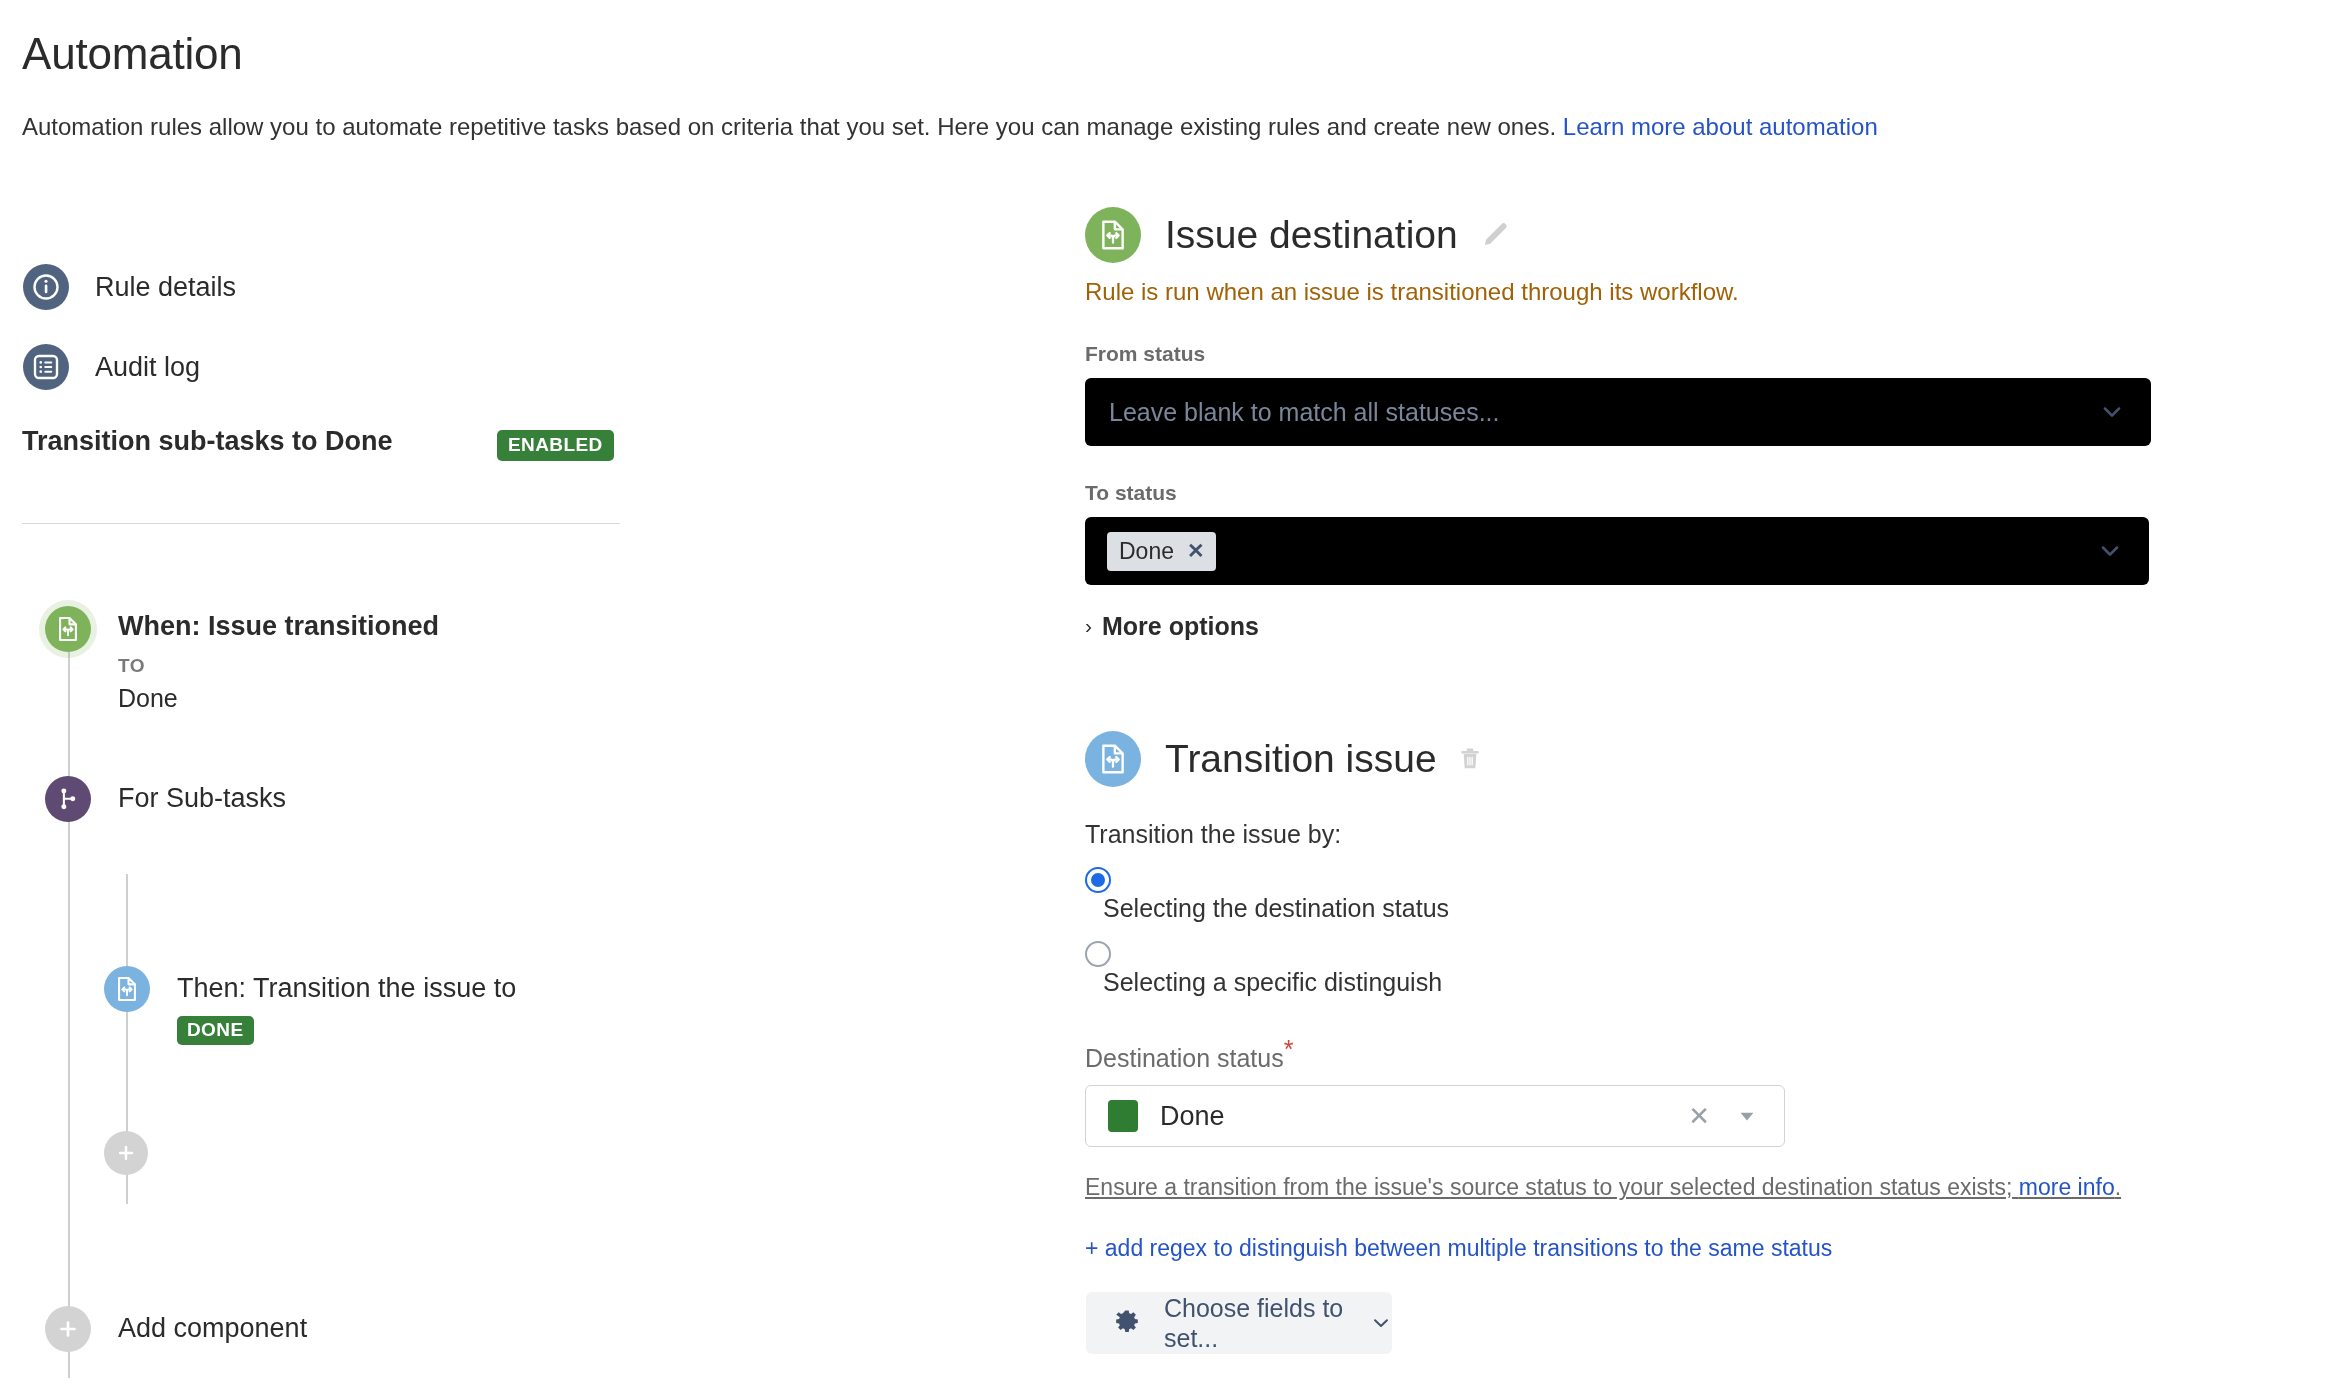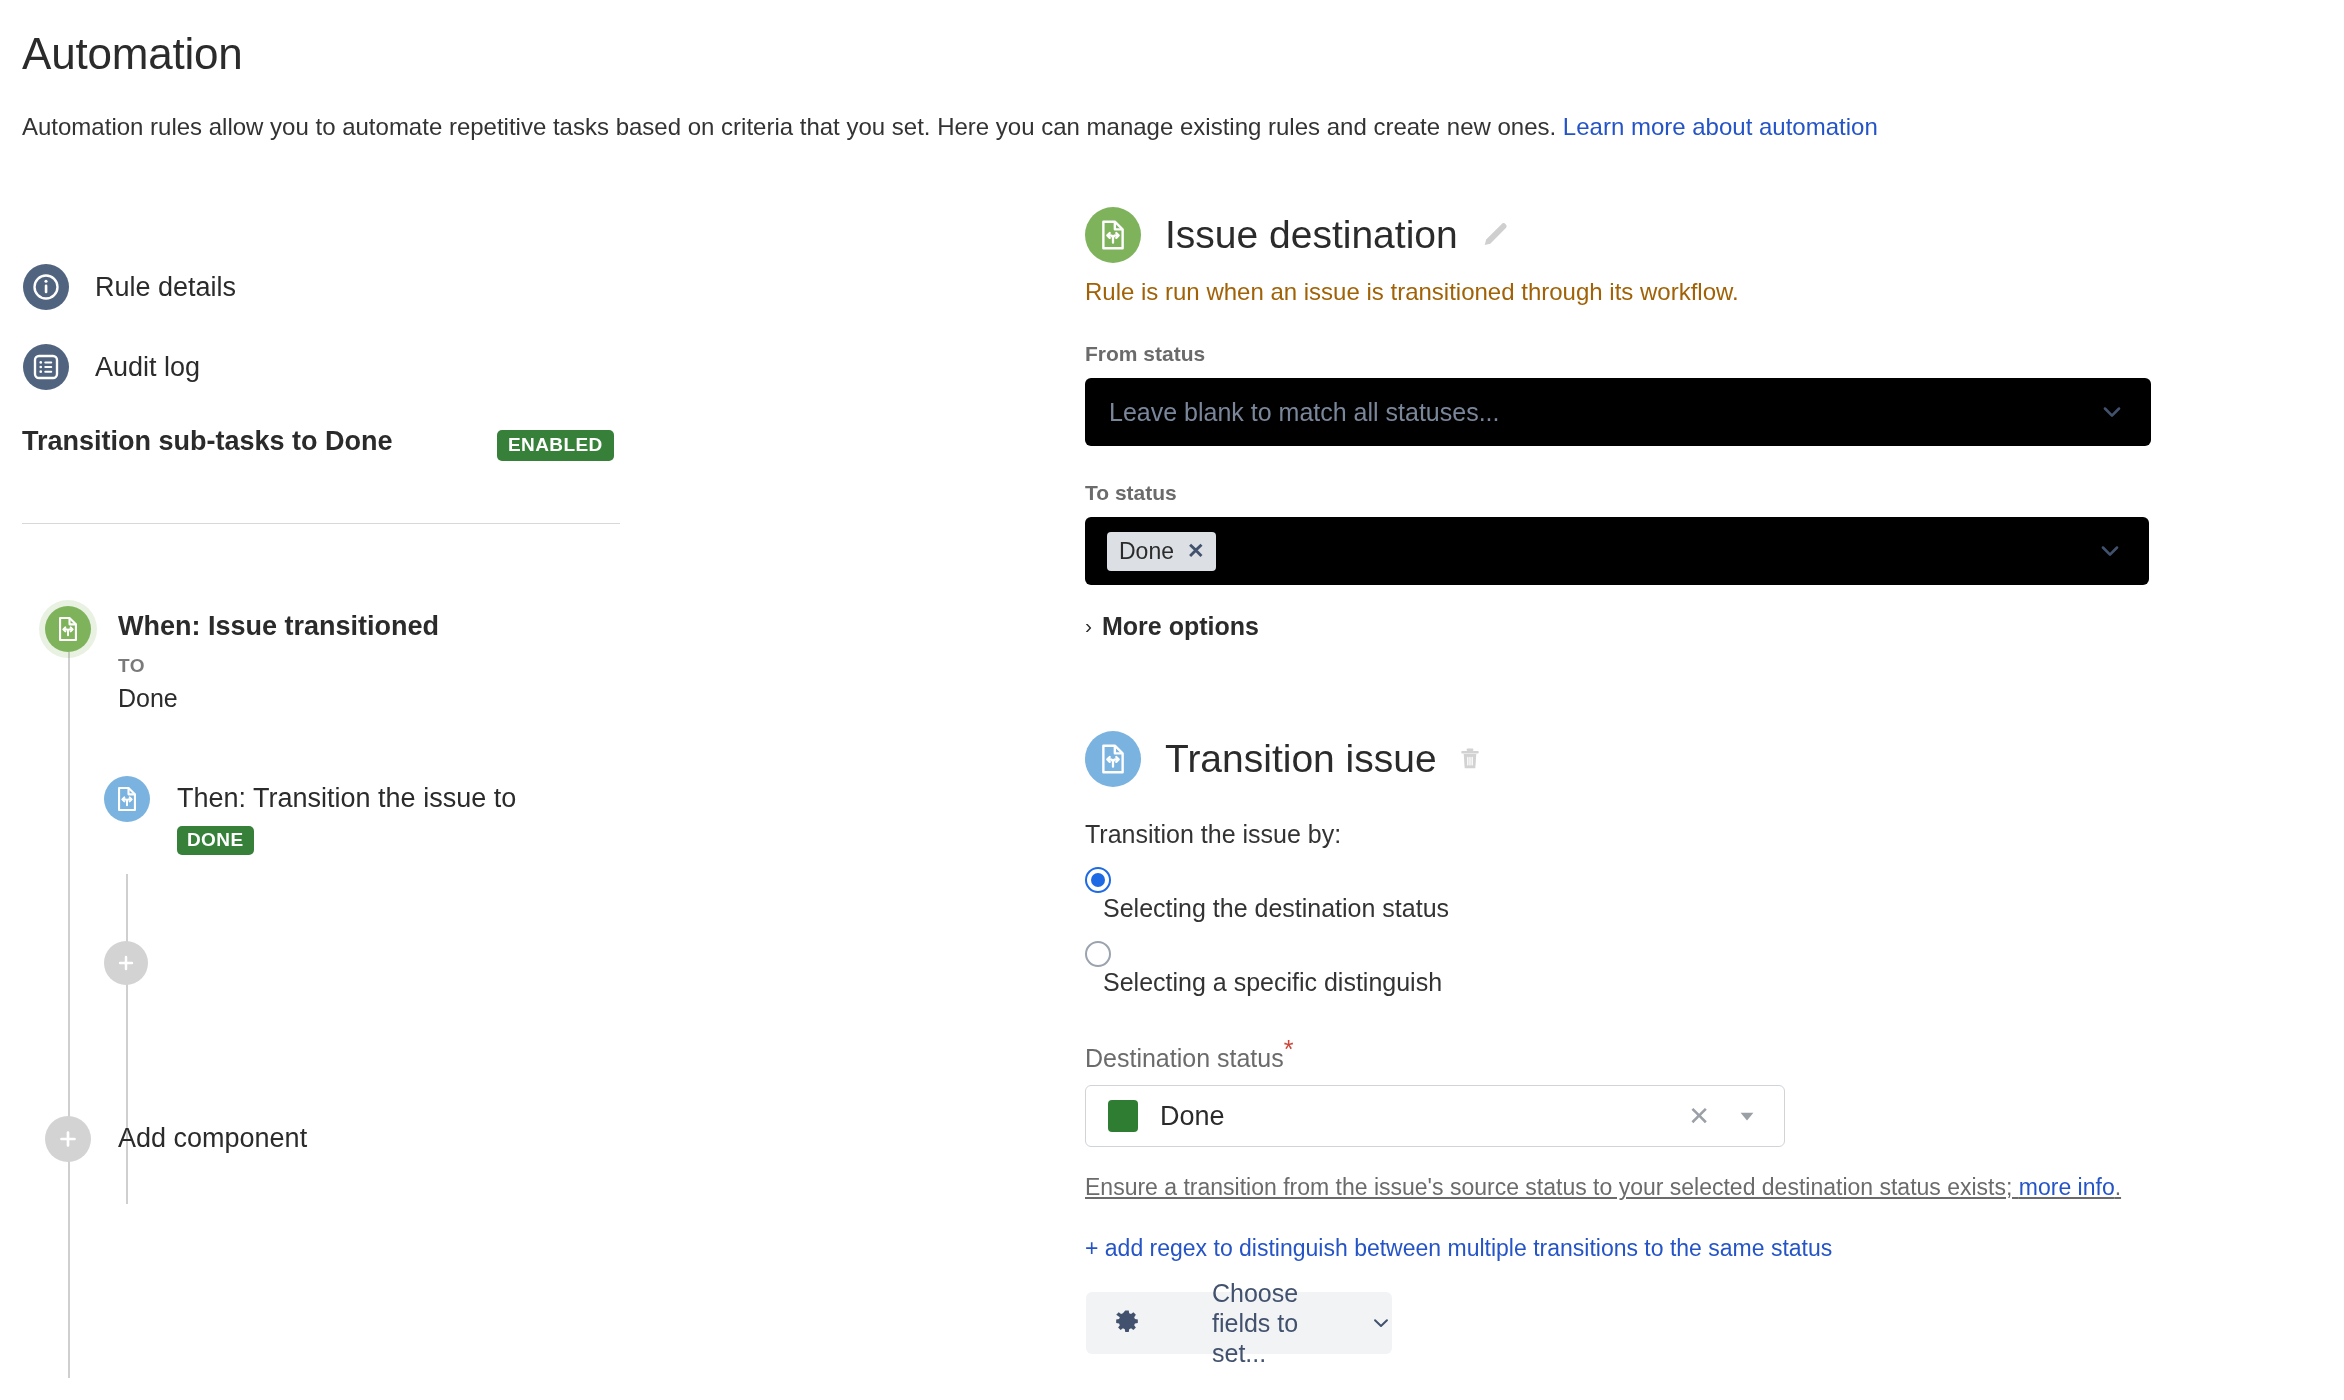--- a/index.html
+++ b/index.html
@@ -358,21 +358,20 @@
     margin-left: 1px;
     width: 306px;
     height: 62px;
     background: #f2f3f5;
     border-radius: 6px;
     display: flex;
     align-items: center;
     padding-left: 26px;
     box-sizing: border-box;
     cursor: pointer;
-    gap: 48px;
   }
   .fields-button .btn-label {
     font-size: 25px;
     color: #42526E;
     margin-left: 22px;
     line-height: 30px;
   }
   .fields-button .btn-caret { margin-left: 18px; display: flex; }
 </style>
 </head>
@@ -436,20 +435,34 @@
           <path d="M9.7 10.6l-1.7 1.7 1.7 1.7M14.3 10.6l1.7 1.7-1.7 1.7" stroke="#ffffff" stroke-width="1.7" stroke-linecap="round" stroke-linejoin="round"></path>
         </svg>
       </div>
       <div style="margin-left:96px; padding-top:4px;">
         <div class="node-title bold">When: Issue transitioned</div>
         <div class="node-sub-label">TO</div>
         <div class="node-sub-value">Done</div>
       </div>
     </div>
 
+    <div class="tree-node" style="height:190px;">
+      <div class="node-icon purple" style="left:23px; top:0px;">
+        <svg width="26" height="26" viewBox="0 0 24 24" fill="none">
+          <circle cx="8.2" cy="4.6" r="2.3" fill="#ffffff"></circle>
+          <circle cx="8.2" cy="19.1" r="2.3" fill="#ffffff"></circle>
+          <circle cx="16.4" cy="11.8" r="2.3" fill="#ffffff"></circle>
+          <path d="M8.2 6.9v10" stroke="#ffffff" stroke-width="1.9" stroke-linecap="round"></path>
+          <path d="M8.2 11.8h5.9" stroke="#ffffff" stroke-width="1.9" stroke-linecap="round"></path>
+        </svg>
+      </div>
+      <div style="margin-left:96px; padding-top:6px;">
+        <div class="node-title">For Sub-tasks</div>
+      </div>
+    </div>
 
     <div class="tree-node" style="height:205px;">
       <div class="node-icon blue" style="left:82px; top:0px;">
         <svg width="28" height="28" viewBox="0 0 24 24" fill="none">
           <path d="M5.2 2.6h8.1l5.5 5.4v13.4H5.2z" stroke="#ffffff" stroke-width="1.8" stroke-linejoin="round"></path>
           <path d="M13.3 2.6V8h5.5" stroke="#ffffff" stroke-width="1.8" stroke-linejoin="round"></path>
           <path d="M12 17.4v-3.1c0-1.1-.9-2-2-2H8.4M12 17.4v-3.1c0-1.1.9-2 2-2h1.6" stroke="#ffffff" stroke-width="1.7" stroke-linecap="round"></path>
           <path d="M9.7 10.6l-1.7 1.7 1.7 1.7M14.3 10.6l1.7 1.7-1.7 1.7" stroke="#ffffff" stroke-width="1.7" stroke-linecap="round" stroke-linejoin="round"></path>
         </svg>
       </div>

